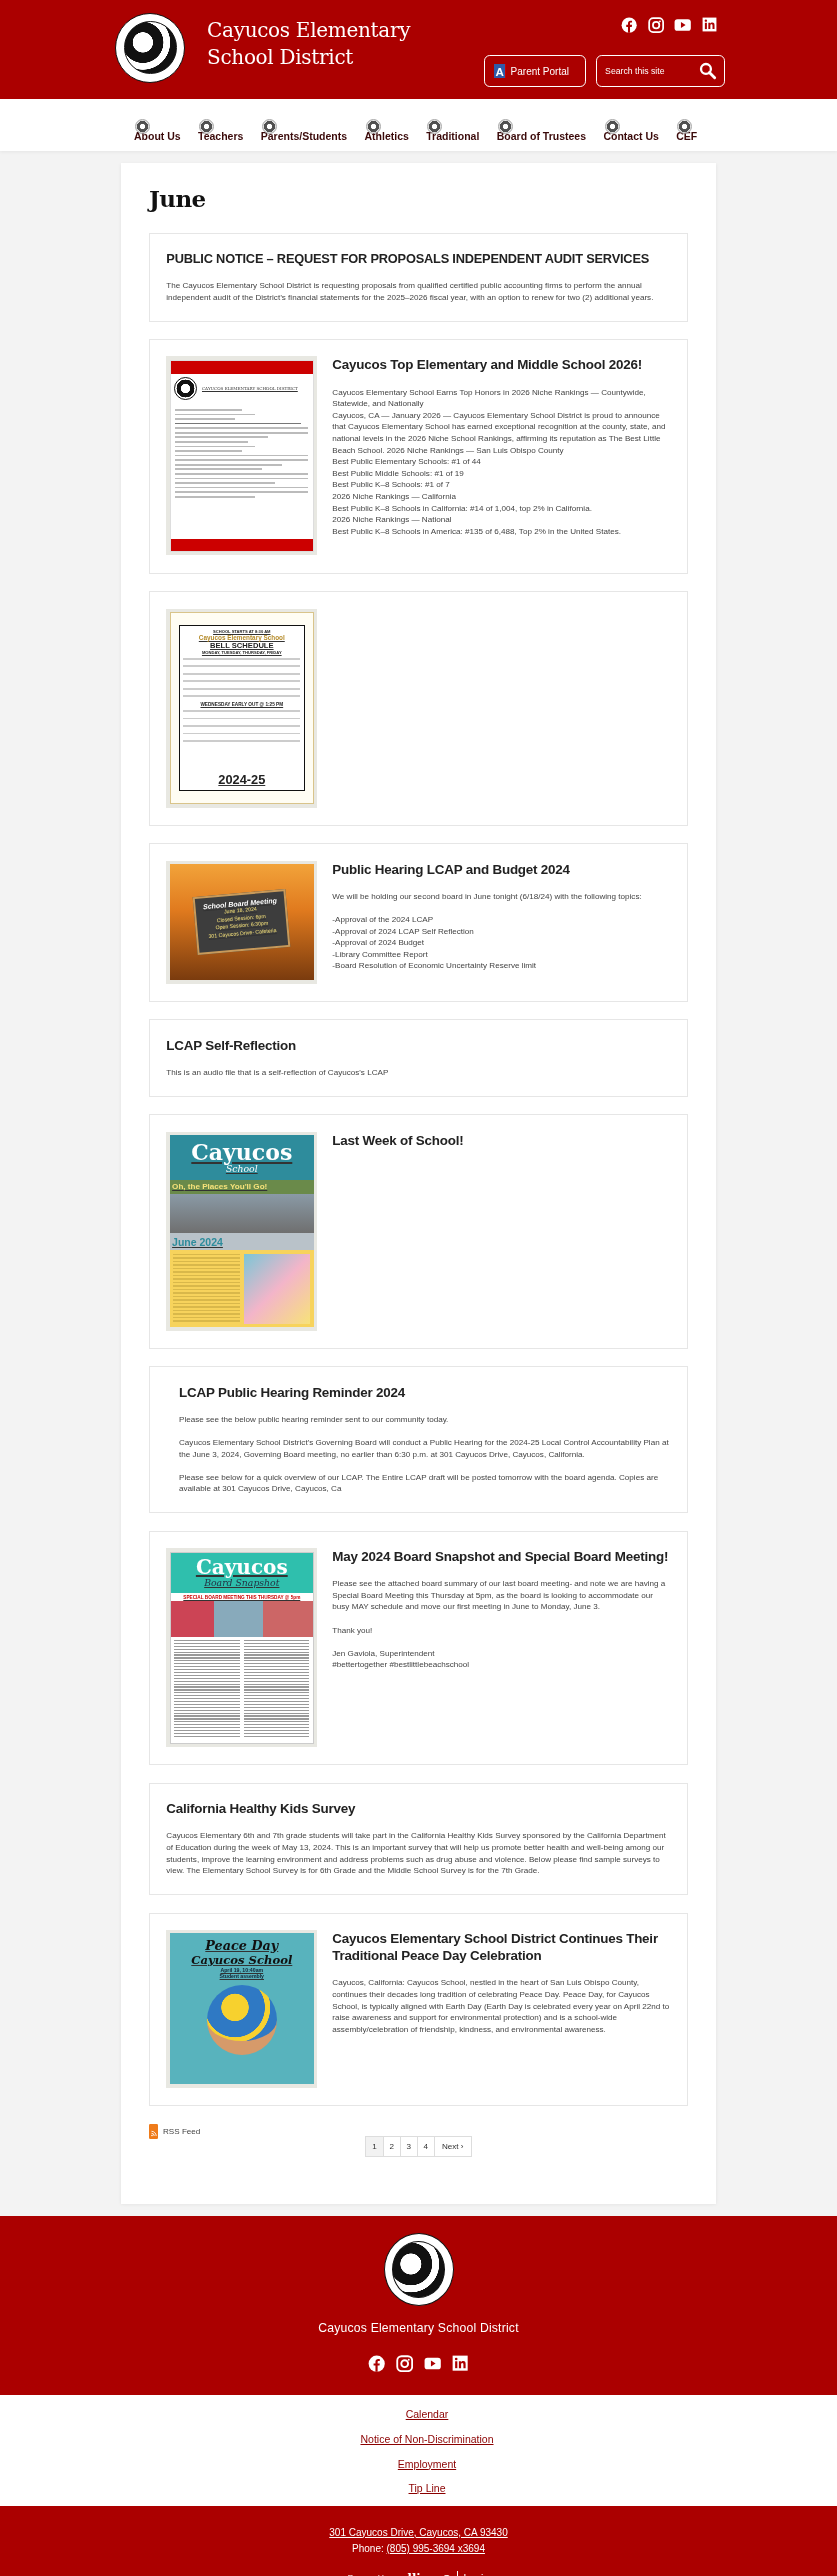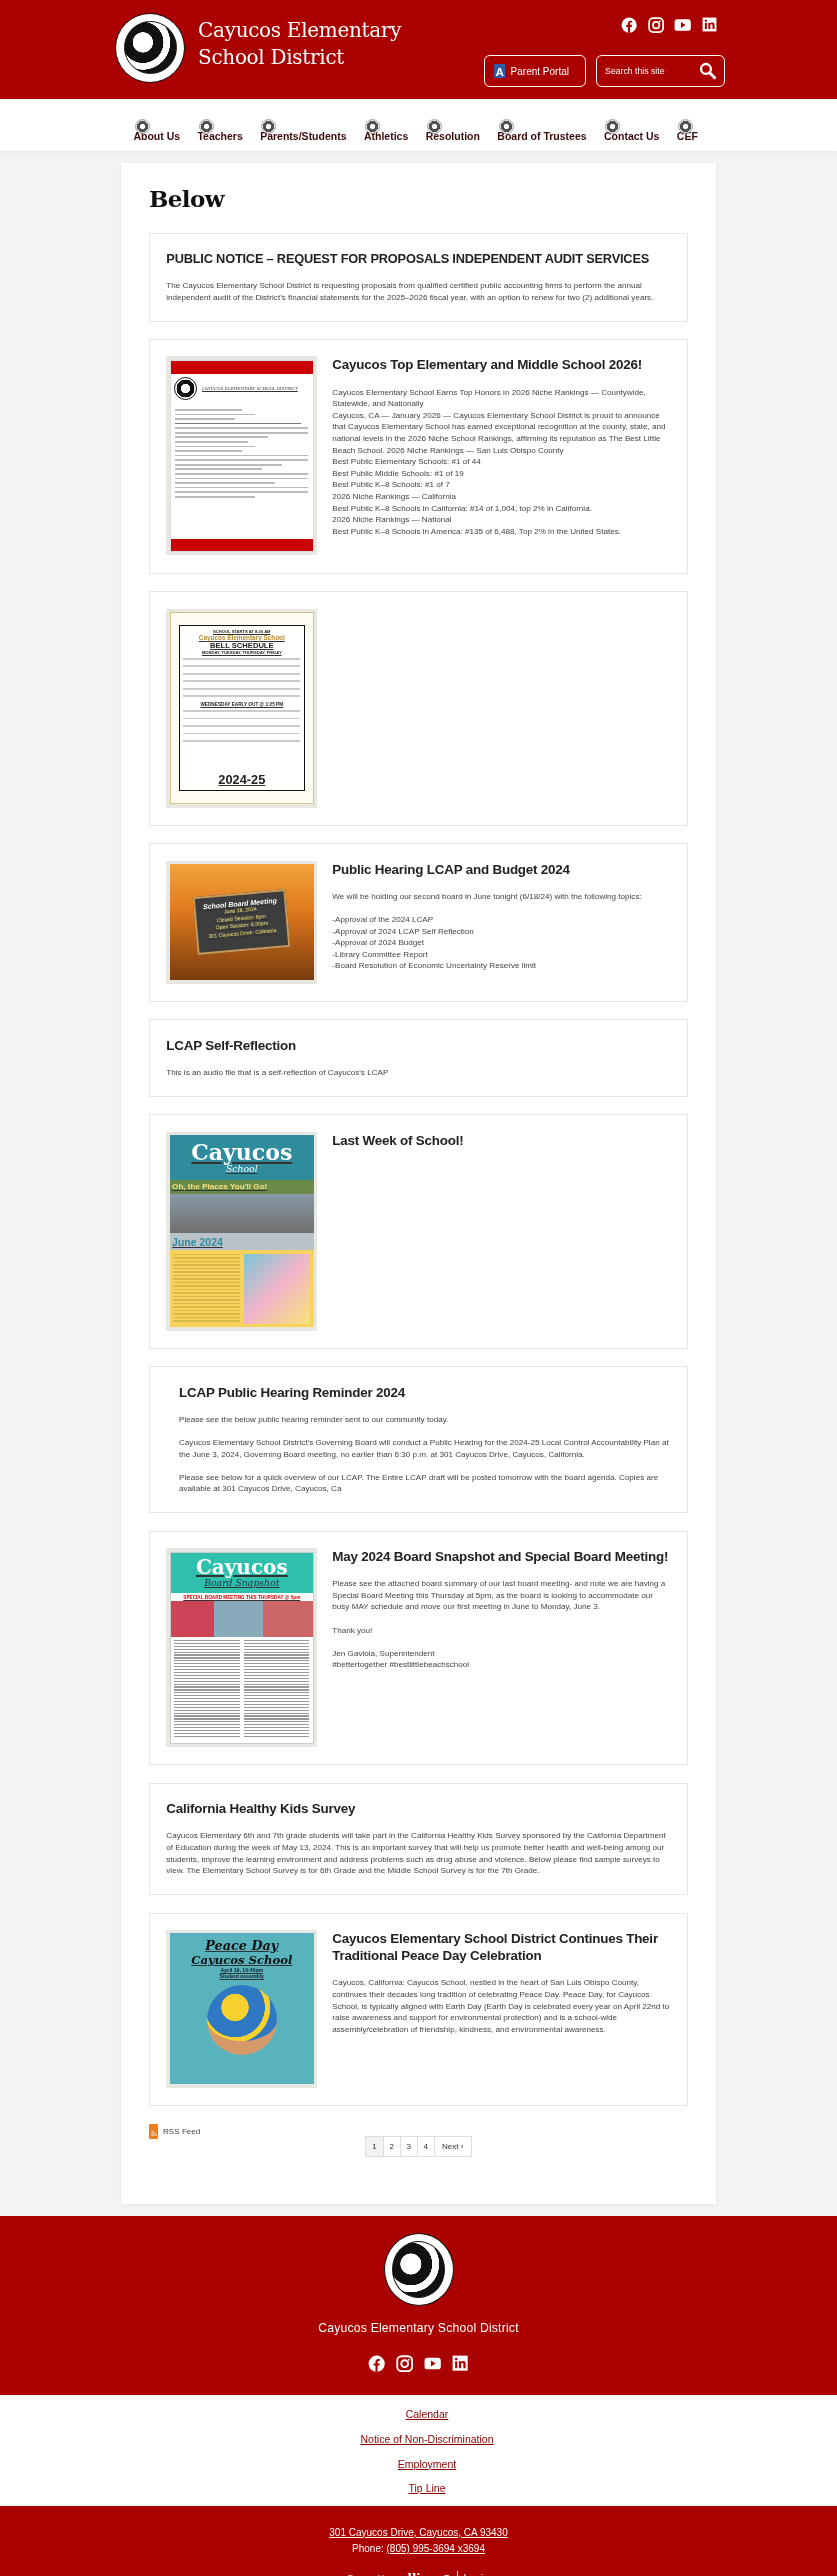--- a/index.html
+++ b/index.html
@@ -113,21 +113,21 @@
   .powered .sep { width: 0.6px; height: 15px; background: #fff; }
   .powered .login { font-size: 10.5px; text-decoration: none; }
 </style>
 </head>
 <body>
 
 <header class="header">
   <a class="logo-seal" href="#">
       <div class="inner"></div>
     </a>
-  <a class="site-title" href="#" style="text-decoration:none;">
+  <a class="site-title" href="#" style="text-decoration:none;margin-left:9px;">
     <div>Cayucos Elementary</div>
     <div>School District</div>
   </a>
   <div class="social-top">
     <a class="social-icon" href="#">
       <svg width="16.3" height="16.3" viewBox="0 0 28 28">
           <circle cx="14" cy="14" r="13" fill="#fff"></circle>
           <path d="M15.5 27V17h3l.5-3.5h-3.5v-2.2c0-1 .3-1.7 1.8-1.7H19V6.5c-.3 0-1.4-.1-2.6-.1-2.6 0-4.4 1.6-4.4 4.5v2.6H9V17h3v10z" fill="#ab0000"></path>
         </svg>
     </a>
@@ -167,29 +167,29 @@
     </span>
   </div>
 </header>
 
 <nav class="nav">
   <ul>
     <li><a href="#"><span class="nav-seal"></span><span>About Us</span></a></li>
     <li><a href="#"><span class="nav-seal"></span><span>Teachers</span></a></li>
     <li><a href="#"><span class="nav-seal"></span><span>Parents/Students</span></a></li>
     <li><a href="#"><span class="nav-seal"></span><span>Athletics</span></a></li>
-    <li><a href="#"><span class="nav-seal"></span><span>Resolution</span></a></li>
+    <li><a href="#"><span class="nav-seal"></span><span>Traditional</span></a></li>
     <li><a href="#"><span class="nav-seal"></span><span>Board of Trustees</span></a></li>
     <li><a href="#"><span class="nav-seal"></span><span>Contact Us</span></a></li>
     <li><a href="#"><span class="nav-seal"></span><span>CEF</span></a></li>
   </ul>
 </nav>
 
 <main class="main">
-  <h1 class="page-title">Below</h1>
+  <h1 class="page-title">June</h1>
 
   <article class="card noimg">
     <h2 class="upper"><a href="#" style="text-decoration:none;color:inherit">PUBLIC NOTICE – REQUEST FOR PROPOSALS INDEPENDENT AUDIT SERVICES</a></h2>
     <p>The Cayucos Elementary School District is requesting proposals from qualified certified public accounting firms to perform the annual independent audit of the District’s financial statements for the 2025–2026 fiscal year, with an option to renew for two (2) additional years.</p>
   </article>
 
   <article class="card">
     <a href="#" class="thumb">
       <div class="thumb-inner th-press">
         <div class="bar"></div>

